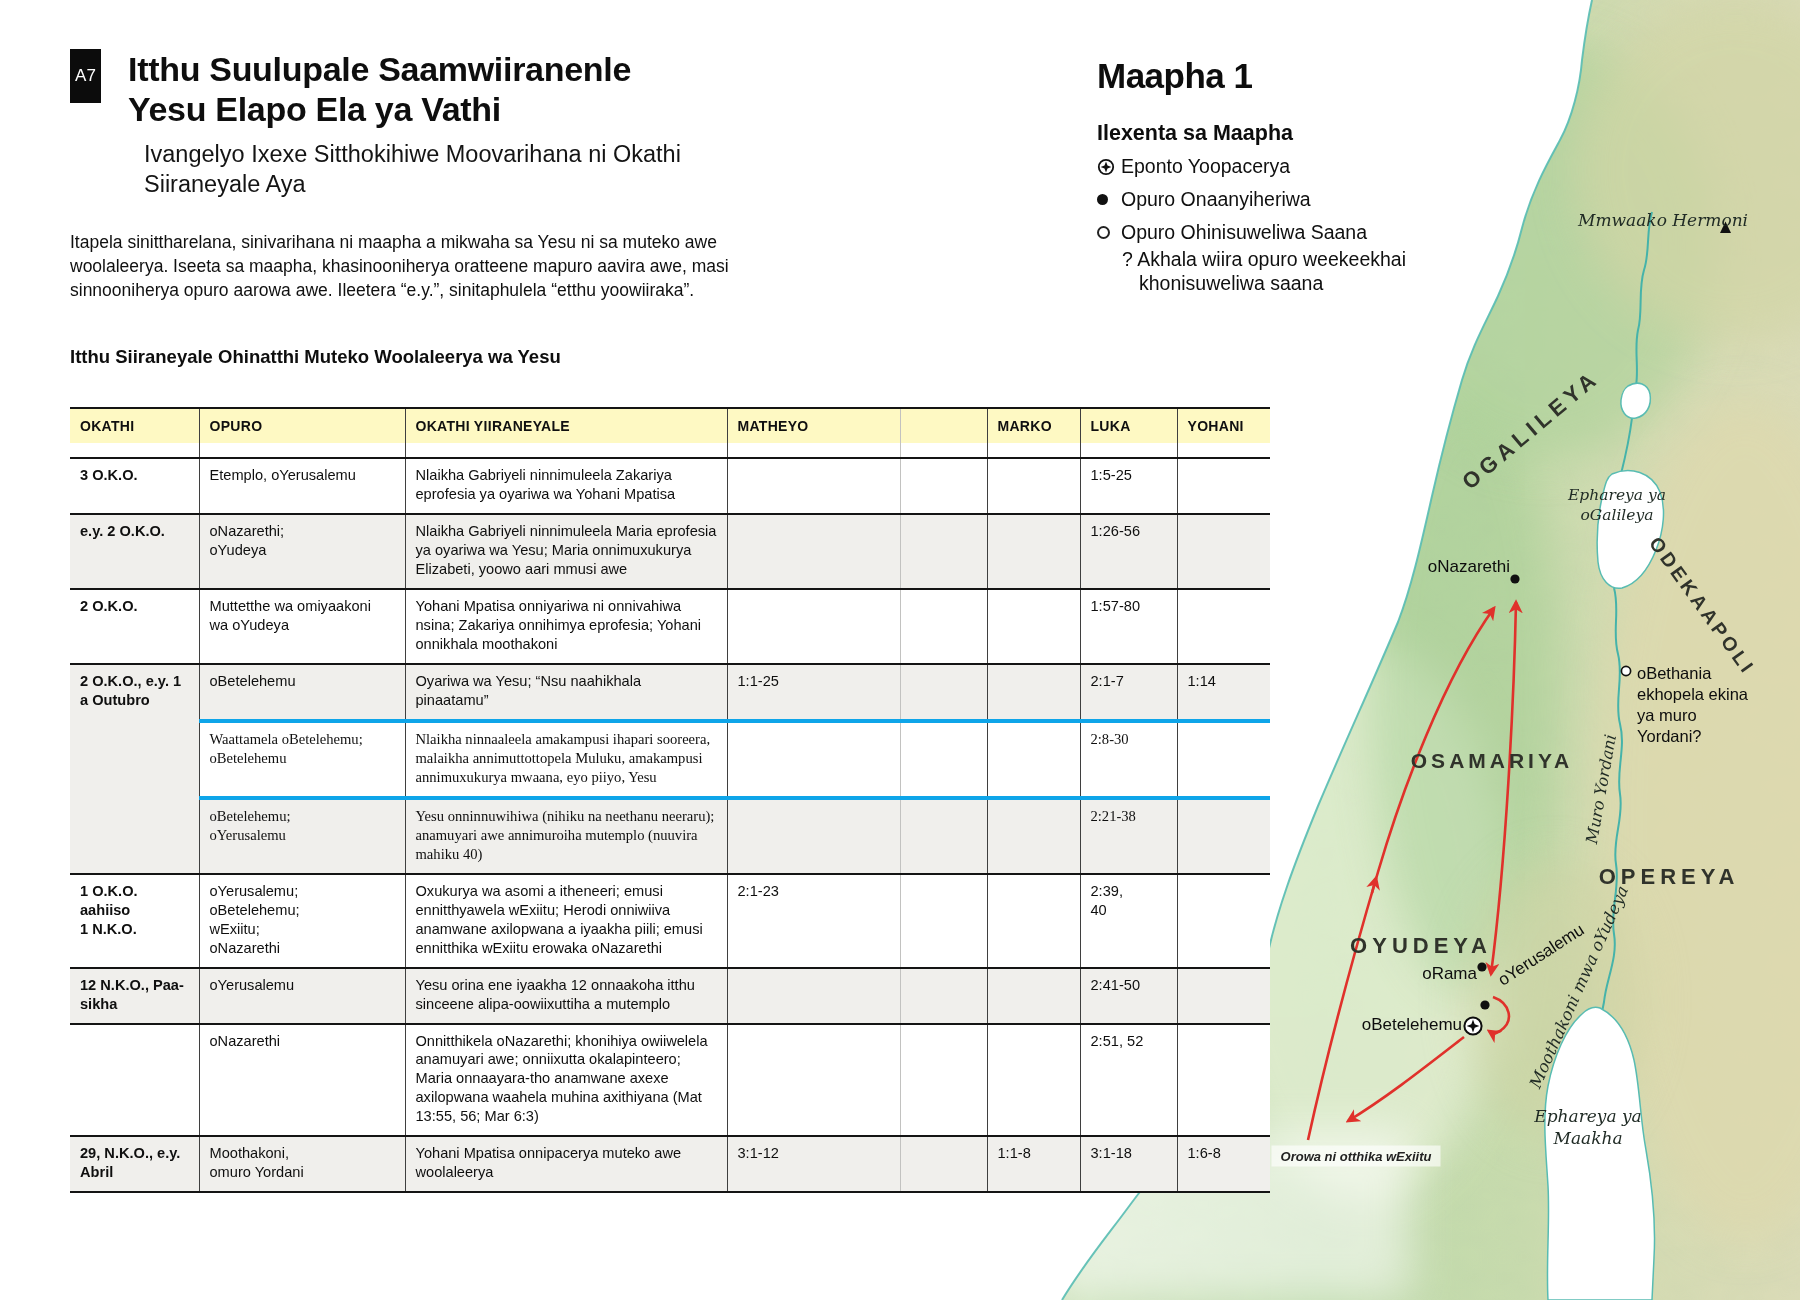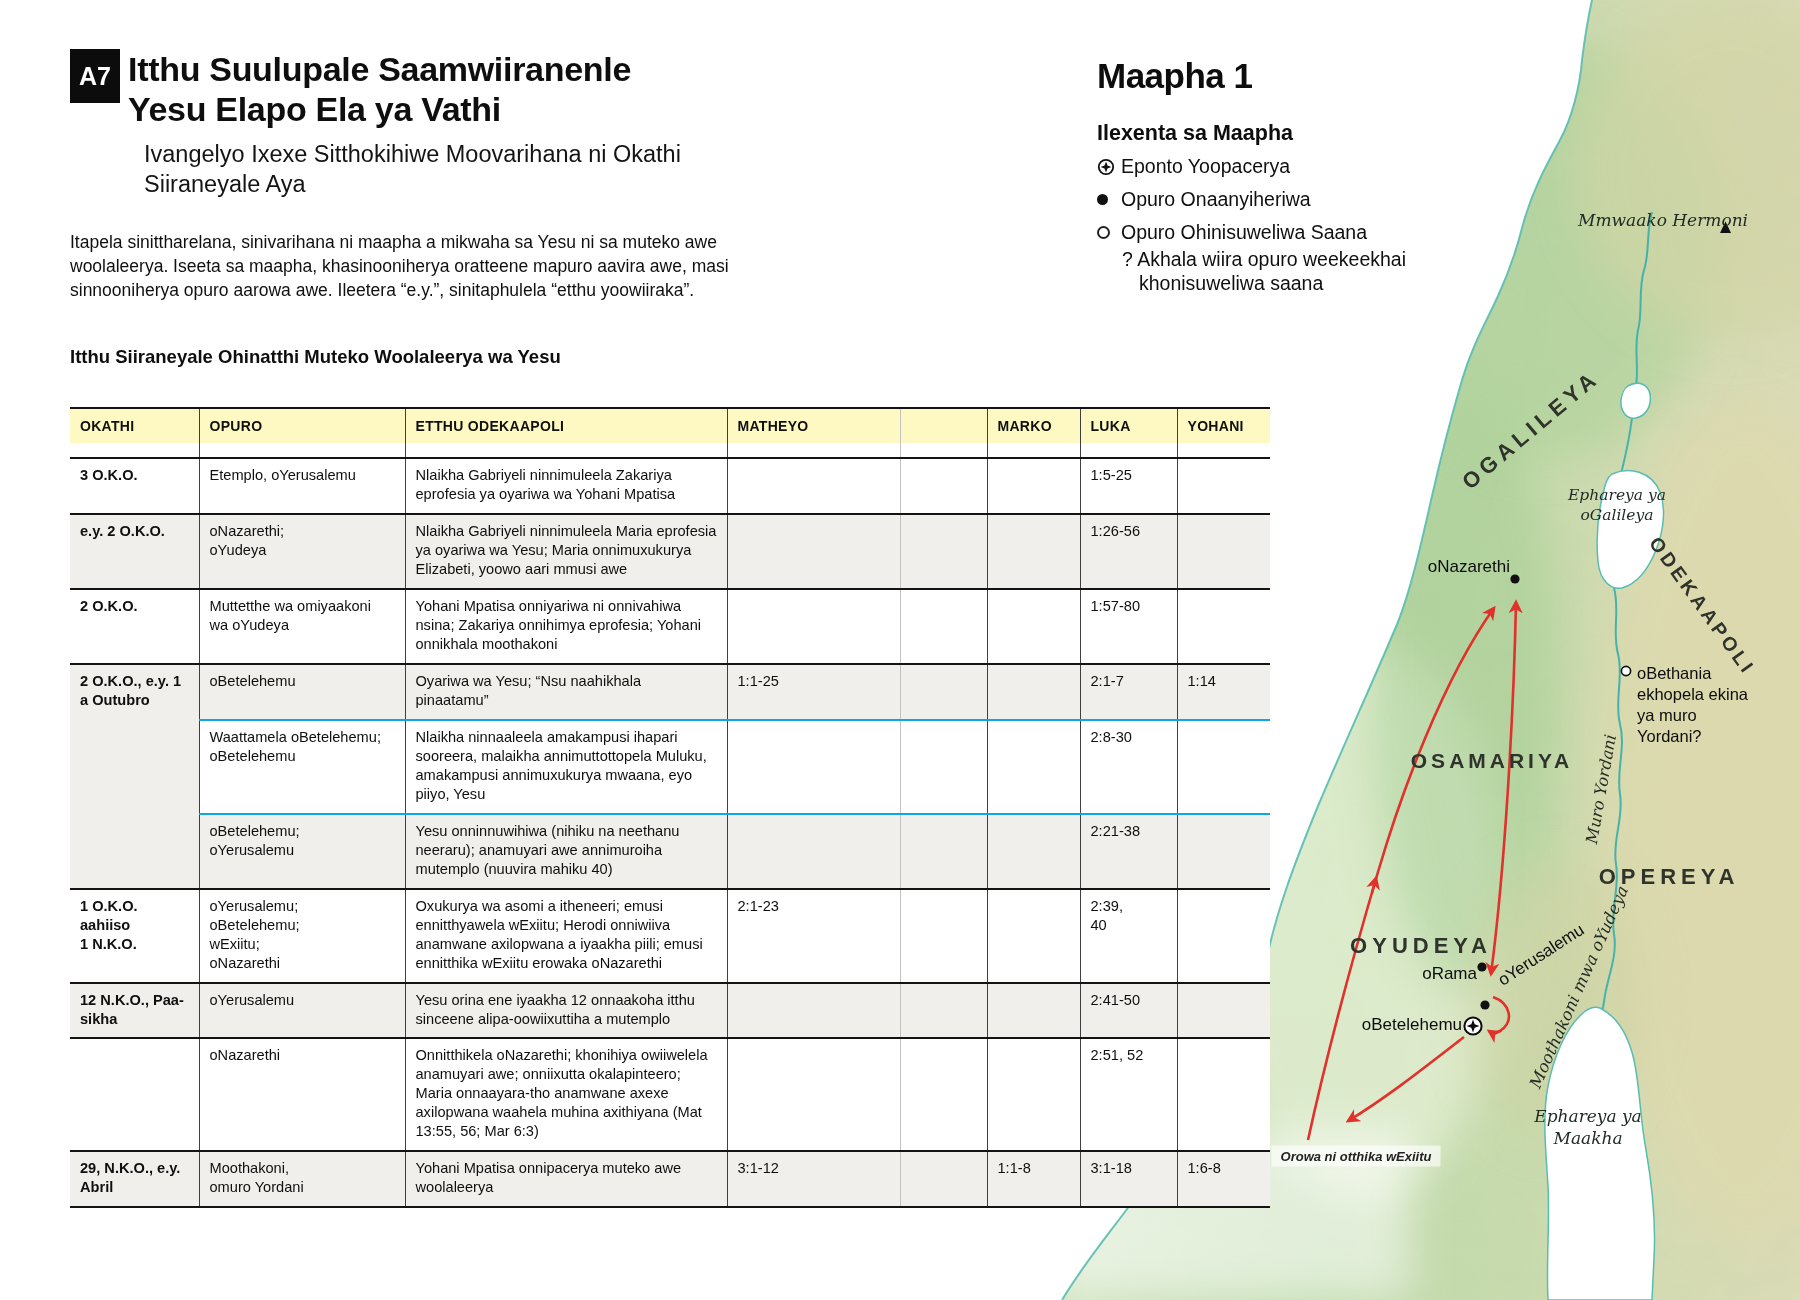--- a/index.html
+++ b/index.html
@@ -4,22 +4,22 @@
 <style>
   html,body{margin:0;padding:0;background:#fff;}
   .page{position:relative;width:1800px;height:1300px;background:#ffffff;overflow:hidden;
         font-family:"Liberation Sans",sans-serif;color:#111;}
   .layer{position:absolute;inset:0;}
   #map-svg{position:absolute;inset:0;z-index:0;}
   .labels{z-index:3;pointer-events:none;}
   .content{z-index:2;}
 
   
-  .a7-badge{position:absolute;left:70px;top:49px;width:50px;height:54px;background:#0c0c0c;color:#fff;
-            display:flex;align-items:center;justify-content:center;font-size:25px;font-weight:700;}
+  .a7-badge{position:absolute;left:70px;top:49px;width:31px;height:54px;background:#0c0c0c;color:#fff;
+            display:flex;align-items:center;justify-content:center;font-size:17px;font-weight:400;}
   .doc-title{position:absolute;left:128px;top:50px;width:555px;font-size:34px;font-weight:700;
              line-height:1.17;letter-spacing:-0.3px;color:#0e0e0e;}
   .doc-subtitle{position:absolute;left:144px;top:140px;width:575px;font-size:23.5px;font-weight:400;
                 line-height:1.27;color:#141414;}
   .doc-intro{position:absolute;left:70px;top:230px;width:750px;font-size:17.5px;line-height:1.38;color:#101010;}
   .table-caption{position:absolute;left:70px;top:346px;font-size:18.5px;font-weight:700;color:#0e0e0e;}
 
   
   .map-title{position:absolute;left:1097px;top:56px;font-size:35px;font-weight:700;letter-spacing:-0.5px;color:#0d0d0d;}
   .legend-sub{position:absolute;left:1097px;top:121px;font-size:21.5px;font-weight:600;color:#0d0d0d;}
@@ -36,21 +36,21 @@
   table.tbl{border-collapse:collapse;table-layout:fixed;width:1200px;
             font-size:14.6px;line-height:1.3;color:#0f0f0f;}
   .tbl th,.tbl td{vertical-align:top;text-align:left;padding:7px 10px 9px 10px;overflow:hidden;}
   .tbl th{background:#fef9c3;font-size:14px;font-weight:700;letter-spacing:.3px;color:#101010;
           border-top:2px solid #141414;padding-top:8px;padding-bottom:8px;}
   .tbl th,.tbl td{border-left:1px solid #3f3f3f;}
   .tbl th:first-child,.tbl td.c-ok{border-left:none;}
   .tbl th.gapc,.tbl td.gapc{border-left:1px solid #c2c2c0;}
   .tbl tr.spacer td{height:14px;padding:0;border-top:none;background:#fff;}
   .tbl tr.grp td{border-top:2px solid #141414;}
-  .tbl tr.sub td{border-top:2px solid #0ea5e9;}
+  .tbl tr.sub td{border-top:4px solid #0ea5e9;font-family:Liberation Serif, serif;}
   .tbl tr:last-child td{border-bottom:2px solid #141414;}
   .tbl tr.w{background:#ffffff;}
   .tbl tr.g{background:#f0efec;}
   .tbl td{background:transparent;}
   td.c-ok{font-weight:700;white-space:pre-line;}
   td.c-op{white-space:pre-line;}
   td.c-ref{white-space:pre-line;}
 
   
   .mlab{position:absolute;white-space:nowrap;}
@@ -240,21 +240,21 @@
           <col style="width:173px">
             <col style="width:87px">
           <col style="width:93px">
             <col style="width:97px">
             <col style="width:93px">
         </colgroup>
         <thead>
           <tr>
             <th>OKATHI</th>
             <th>OPURO</th>
-            <th>ETTHU ODEKAAPOLI</th>
+            <th>OKATHI YIIRANEYALE</th>
             <th>MATHEYO</th>
             <th class="gapc"></th>
             <th>MARKO</th>
             <th>LUKA</th>
             <th>YOHANI</th>
           </tr>
           <tr class="spacer">
             <td class="c-ok"></td>
               <td></td>
               <td></td>

